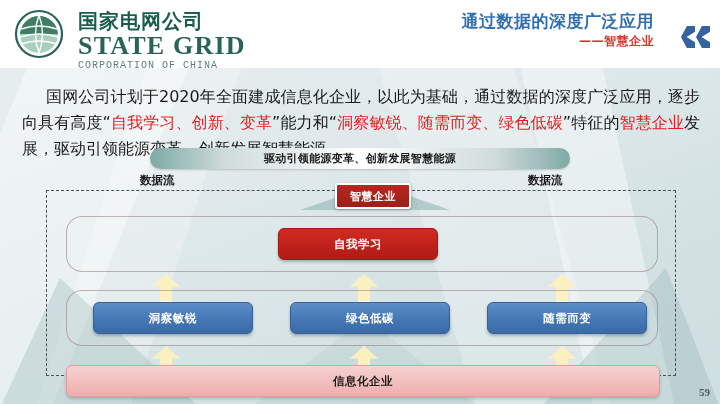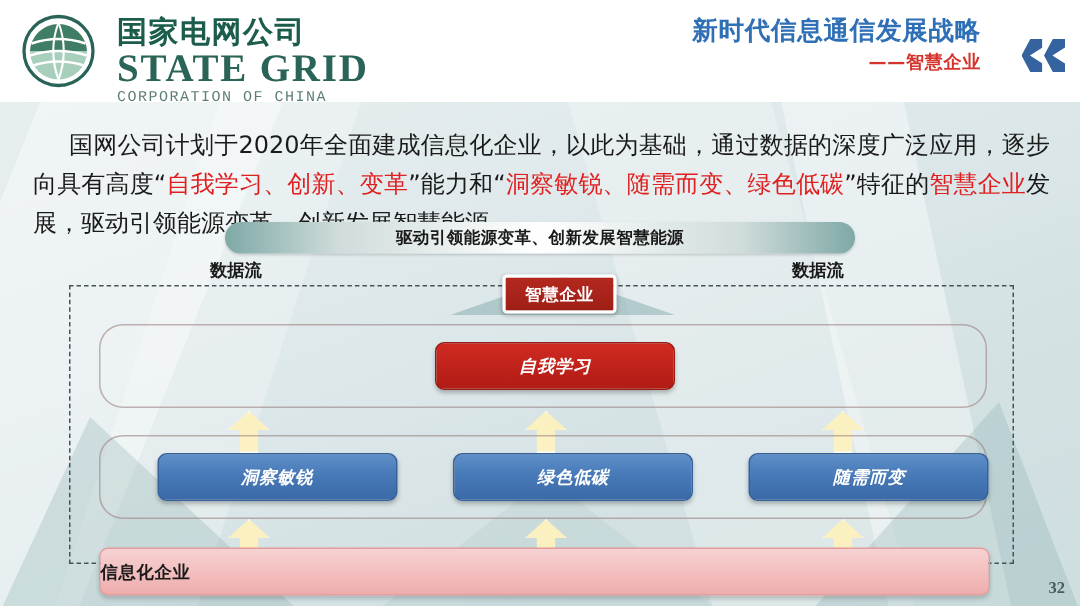--- a/index.html
+++ b/index.html
@@ -161,22 +161,22 @@
     width: 592px; height: 56px;
     border: 1px solid rgba(150,120,120,0.55);
     border-radius: 16px;
     box-sizing: border-box;
     background: rgba(255,255,255,0.05);
   }
   #row-red-box  { top: 148px; }
   #row-blue-box { top: 222px; }
 
   .cell-row {
-    position: absolute; left: 74px; width: 592px; height: 56px;
-    display: flex; align-items: center; justify-content: space-around; font-style: italic;
+    position: absolute; left: 62px; width: 592px; height: 56px;
+    display: flex; align-items: center; justify-content: space-around;
   }
   #row-red  { top: 148px; }
   #row-blue { top: 222px; margin-left: 12px; }
 
   .cell {
     width: 158px; height: 30px;
     border-radius: 6px;
     display: flex; align-items: center; justify-content: center;
     color: #ffffff; font-size: 11.5px; font-weight: bold;
     letter-spacing: 0.5px;
@@ -191,21 +191,21 @@
     border: 1px solid #35619b;
   }
 
   
   #pink-bar {
     position: absolute; left: 66px; top: 297px;
     width: 592px; height: 30px;
     border-radius: 6px;
     background: linear-gradient(to bottom, #f6d2d2 0%, #f3bfbf 50%, #eeadad 100%);
     border: 1px solid #e49c9c;
-    display: flex; align-items: center; 
+    display: flex; align-items: center; justify-content: center;
     box-shadow: 0 2px 3px rgba(0,0,0,0.18);
   }
   #pink-text {
     font-size: 11.5px; font-weight: bold; color: #1a1a1a;
     letter-spacing: 0.5px;
   }
 
   
   .arrow {
     position: absolute;
@@ -251,21 +251,21 @@
         </svg>
       </div>
       <div class="logo-text">
         <div class="logo-cn">国家电网公司</div>
         <div class="logo-en">STATE GRID</div>
         <div class="logo-sub">CORPORATION OF CHINA</div>
       </div>
     </div>
 
     <div id="header-title">
-      <div class="ht-line1">新时代信息通信发展战略</div>
+      <div class="ht-line1">通过数据的深度广泛应用</div>
       <div class="ht-line2">——智慧企业</div>
     </div>
 
     <div id="chevrons">
       <div class="chev"></div>
       <div class="chev"></div>
     </div>
   </div>
 
   <div id="body-bg">
@@ -320,15 +320,15 @@
     </div>
 
     <div class="arrow arrow-low-1"></div>
     <div class="arrow arrow-low-2"></div>
     <div class="arrow arrow-low-3"></div>
 
     <div id="pink-bar">
       <span id="pink-text">信息化企业</span>
     </div>
 
-    <div id="page-num">32</div>
+    <div id="page-num">59</div>
   </div>
 </div>
 
 </body></html>

